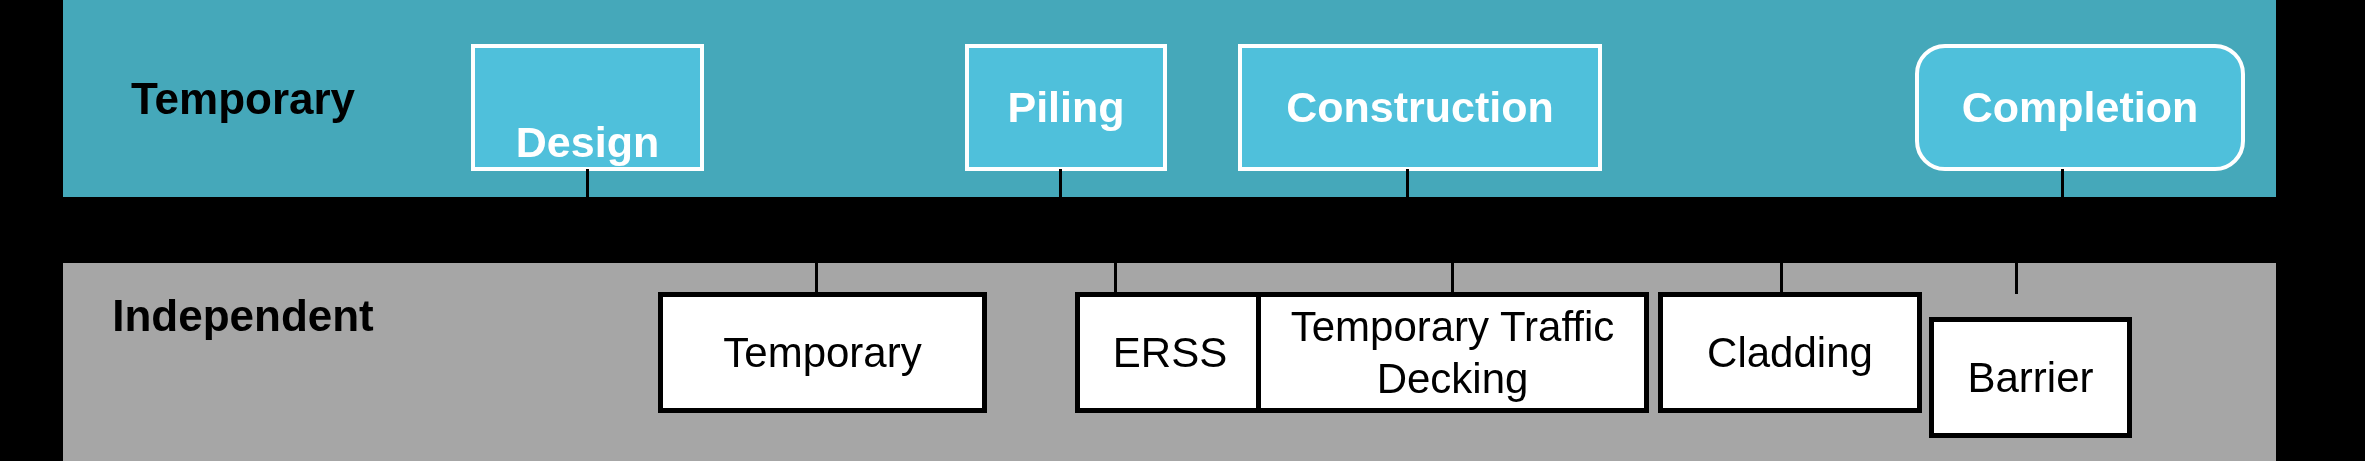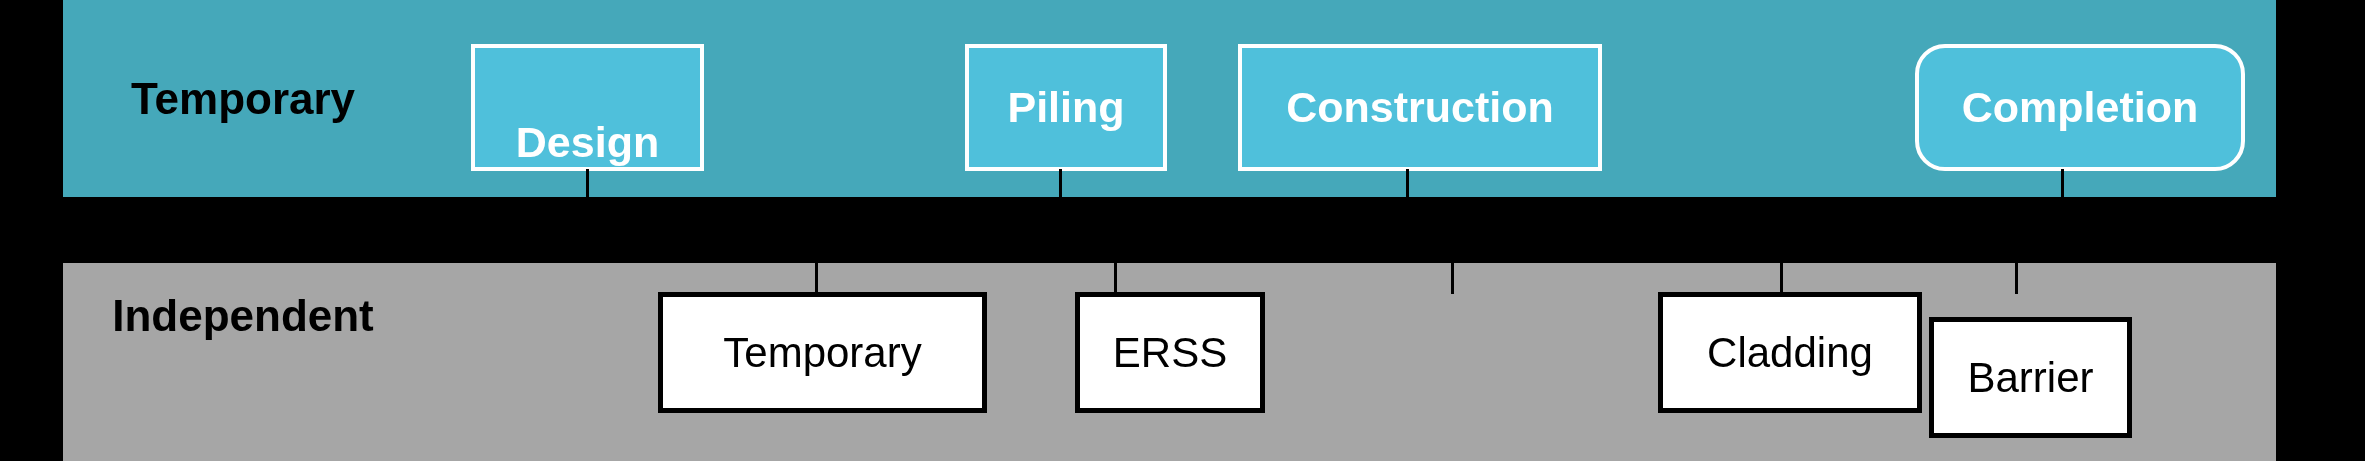--- a/index.html
+++ b/index.html
@@ -129,20 +129,23 @@
   <div class="stub stub-bottom sb-2"></div>
   <div class="stub stub-bottom sb-3"></div>
   <div class="stub stub-bottom sb-4"></div>
 
   <div class="sub-box sub-0">
     <span>Temporary</span>
   </div>
   <div class="sub-box sub-1">
     <span>ERSS</span>
   </div>
+  <div class="sub-box sub-2">
+    <span>Temporary Traffic Decking</span>
+  </div>
   <div class="sub-box sub-3">
     <span>Cladding</span>
   </div>
   <div class="sub-box sub-4">
     <span>Barrier</span>
   </div>
 
 </div>
 
 </body></html>

